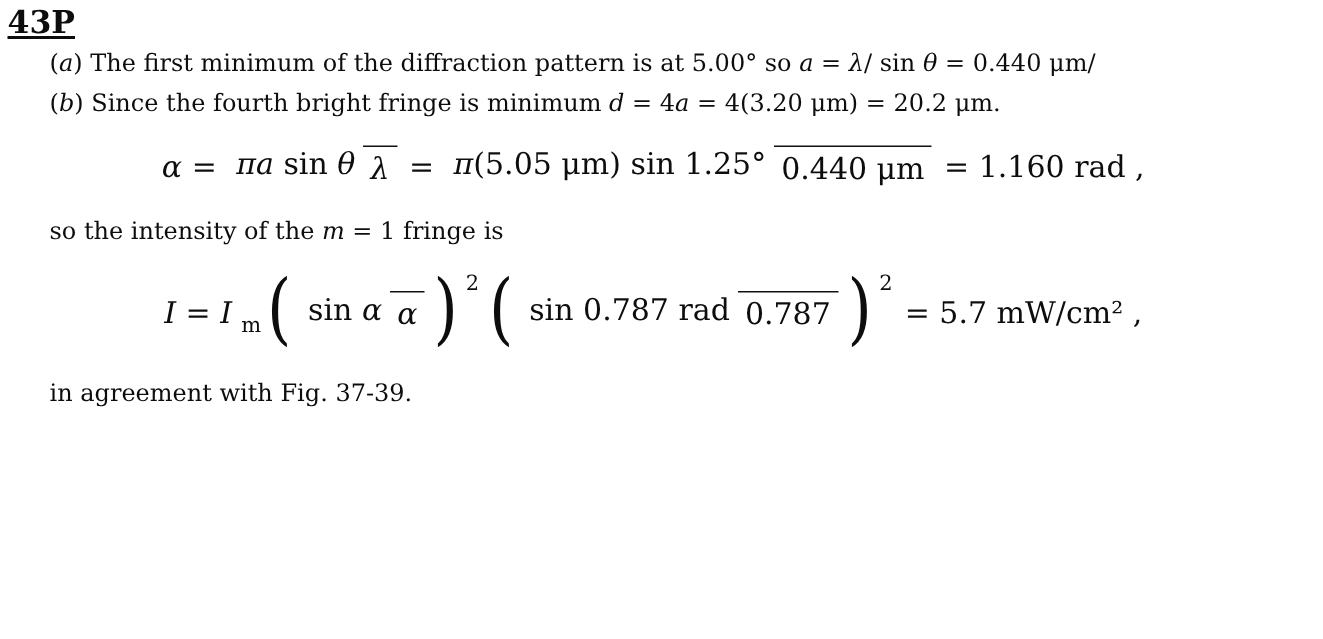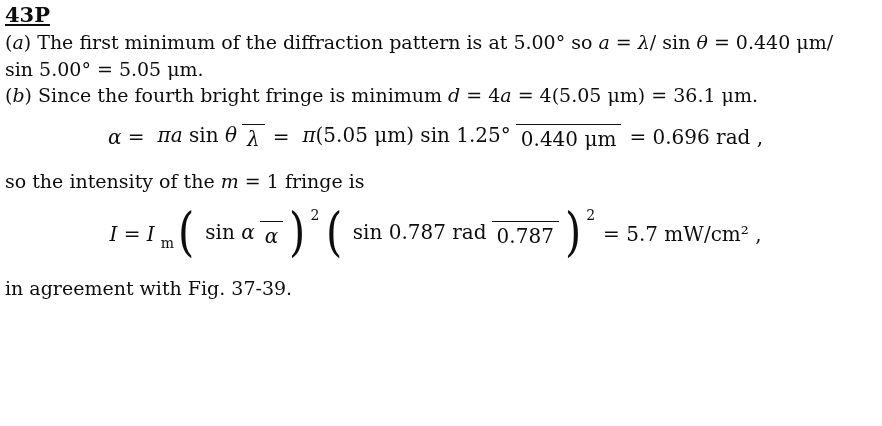--- a/index.html
+++ b/index.html
@@ -19,23 +19,24 @@
     overflow: hidden;
   }
   .title {
     font-size: 21px;
     font-weight: bold;
     text-decoration: underline;
     line-height: 24px;
     margin-bottom: 2px;
   }
   .line {
-    font-size: 19px;
+    font-size: 16px;
     line-height: 26.5px;
     white-space: pre-wrap;
+    margin-left: 28px;
   }
   .it { font-style: italic; }
   .eq {
     display: flex;
     justify-content: center;
     align-items: center;
     font-size: 20px;
     gap: 8px;
   }
   .eq-alpha { margin: 15px 0 17px 0; }
@@ -73,35 +74,34 @@
   .eqpart { white-space: pre; }
 </style>
 </head>
 <body>
 
 <div class="page">
 
   <div class="title">43P</div>
 
   <div class="line"><span>(</span><span class="it">a</span><span>) The first minimum of the diffraction pattern is at 5.00° so </span><span class="it">a</span><span> = </span><span class="it">λ</span><span>/ sin </span><span class="it">θ</span><span> = 0.440 μm/</span></div>
-  <div class="line"><span>sin 5.00° = 5.05 μm.</span></div>
-  <div class="line"><span>(</span><span class="it">b</span><span>) Since the fourth bright fringe is minimum </span><span class="it">d</span><span> = 4</span><span class="it">a</span><span> = 4(5.05 μm) = 36.1 μm.</span></div>
+  <div class="line"><span>(</span><span class="it">b</span><span>) Since the fourth bright fringe is minimum </span><span class="it">d</span><span> = 4</span><span class="it">a</span><span> = 4(3.20 μm) = 20.2 μm.</span></div>
 
   <div class="eq eq-alpha">
     <span class="eqpart"><span class="it">α</span><span> =</span></span>
     <span class="frac">
       <span class="num"><span class="it">π</span><span class="it">a</span><span> sin </span><span class="it">θ</span></span>
       <span class="den"><span class="it">λ</span></span>
     </span>
     <span class="eqpart"><span>=</span></span>
     <span class="frac">
       <span class="num"><span class="it">π</span><span>(5.05 μm) sin 1.25°</span></span>
       <span class="den"><span>0.440 μm</span></span>
     </span>
-    <span class="eqpart"><span>= 0.696 rad ,</span></span>
+    <span class="eqpart"><span>= 1.160 rad ,</span></span>
   </div>
 
   <div class="line"><span>so the intensity of the </span><span class="it">m</span><span> = 1 fringe is</span></div>
 
   <div class="eq eq-intensity">
     <span class="eqpart"><span class="it">I</span><span> = </span><span class="it">I</span></span>
       <span class="sub">m</span>
     <span class="paren">(</span>
     <span class="frac">
       <span class="num"><span>sin </span><span class="it">α</span></span>

